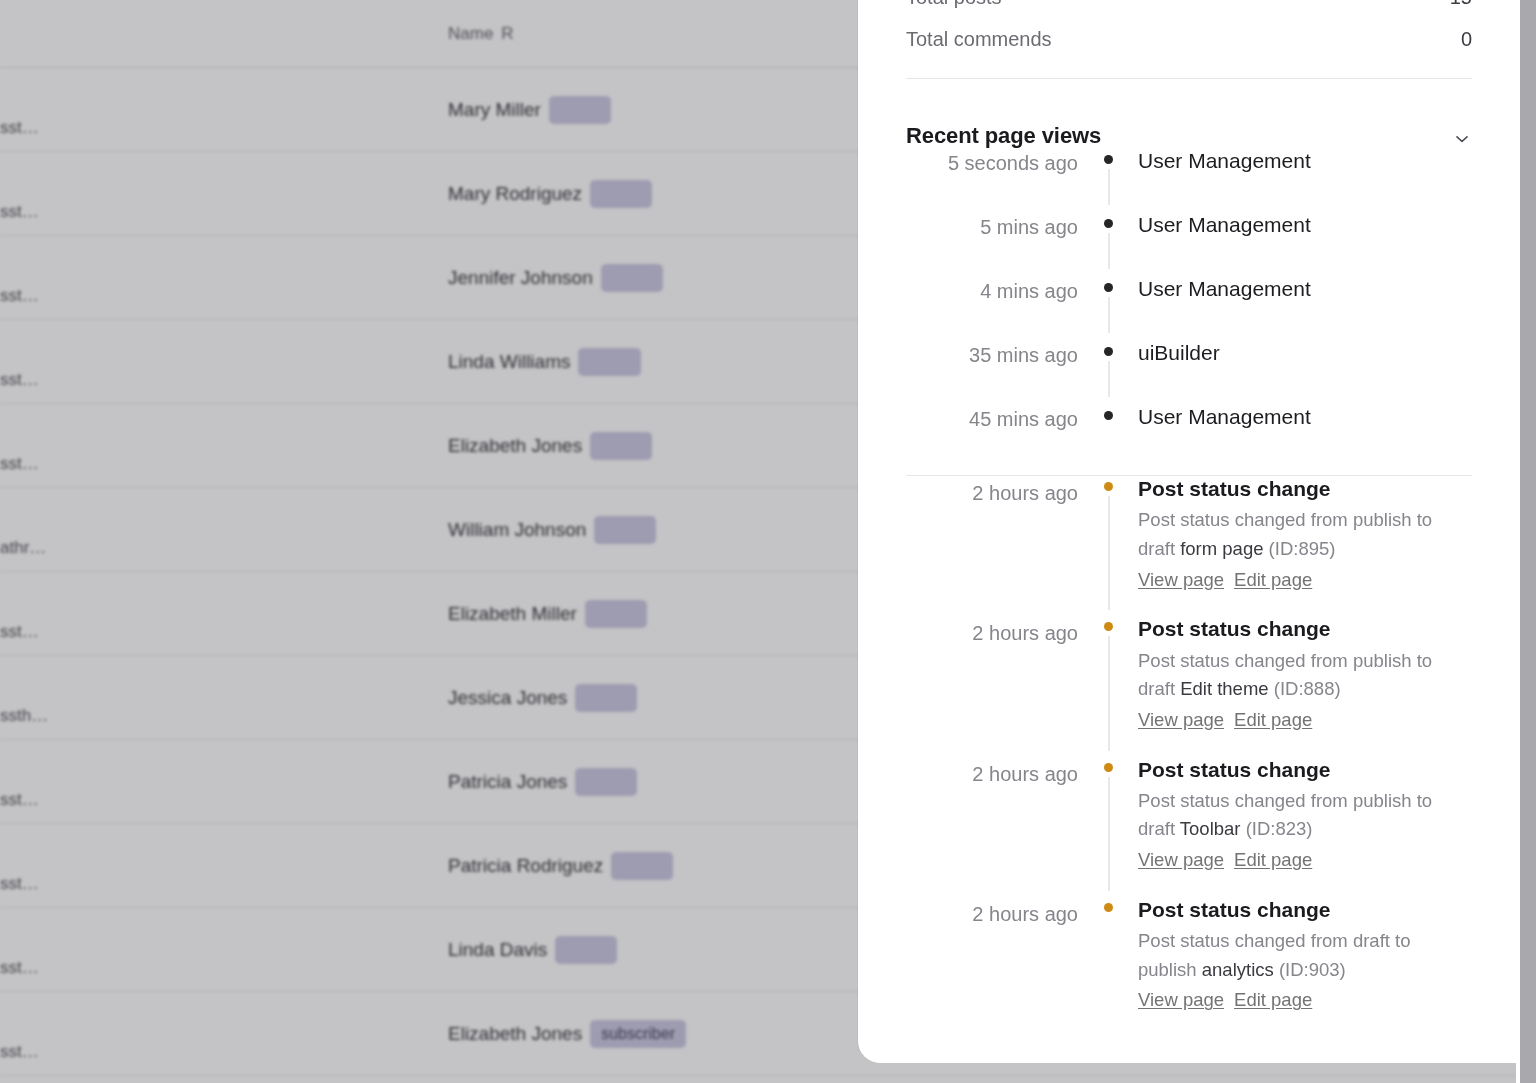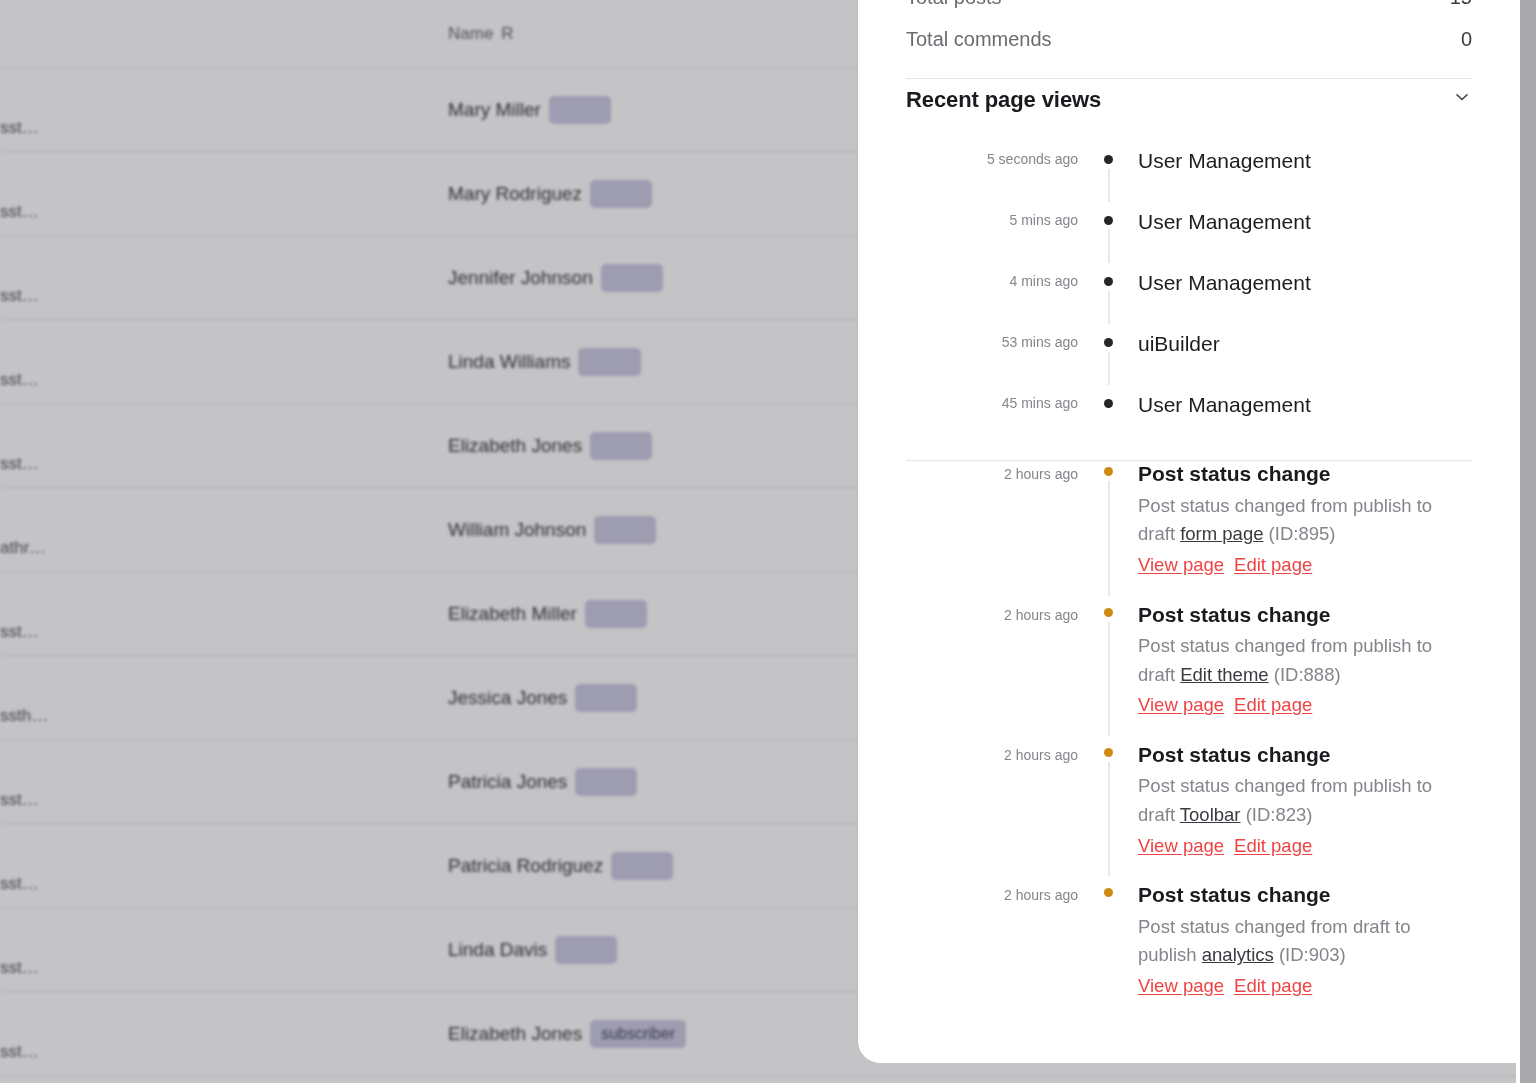--- a/index.html
+++ b/index.html
@@ -166,21 +166,21 @@
 
   .divider {
     height: 1px;
     background: #e6e6e8;
     margin: 18px 0 0 0;
   }
 
   
   .section-head {
     display: flex;
-    align-items: flex-start;
+    align-items: flex-end;
     justify-content: space-between;
     height: 62px;
     margin-top: 8px;
   }
   .section-title {
     font-size: 22px;
     font-weight: bold;
     color: #1b1b1f;
     letter-spacing: -0.1px;
   }
@@ -200,21 +200,21 @@
 
   .tl-item {
     position: relative;
     display: flex;
     align-items: flex-start;
   }
 
   .tl-time {
     flex: 0 0 172px;
     text-align: right;
-    font-size: 14px;
+    font-size: 20px;
     color: #85858c;
     line-height: 1.2;
     padding-top: 2px;
     white-space: nowrap;
   }
 
   .tl-marker {
     flex: 0 0 60px;
     position: relative;
     align-self: stretch;
@@ -264,28 +264,28 @@
     color: #1b1b1f;
     line-height: 1.25;
     margin-bottom: 4px;
   }
   .act-desc {
     font-size: 18.5px;
     color: #85858c;
     line-height: 1.55;
     max-width: 386px;
   }
-  .act-desc .em { color: #3a3a40; text-decoration: underline; }
+  .act-desc .em { color: #3a3a40; }
   .act-links {
     margin-top: 2px;
     font-size: 18.5px;
     line-height: 1.55;
   }
   .act-links a {
-    color: #ef4444;
+    color: #737373;
     text-decoration: underline;
     text-underline-offset: 2px;
     margin-right: 10px;
     cursor: pointer;
   }
 </style>
 </head>
 <body>
 
 <div id="root">
@@ -444,21 +444,21 @@
           </div>
           <div class="tl-item">
             <div class="tl-time">4 mins ago</div>
             <div class="tl-marker">
               <span class="tl-dot"></span>
               <span class="tl-line"></span>
             </div>
             <div class="tl-body">User Management</div>
           </div>
           <div class="tl-item">
-            <div class="tl-time">53 mins ago</div>
+            <div class="tl-time">35 mins ago</div>
             <div class="tl-marker">
               <span class="tl-dot"></span>
               <span class="tl-line"></span>
             </div>
             <div class="tl-body">uiBuilder</div>
           </div>
           <div class="tl-item">
             <div class="tl-time">45 mins ago</div>
             <div class="tl-marker">
               <span class="tl-dot"></span>

